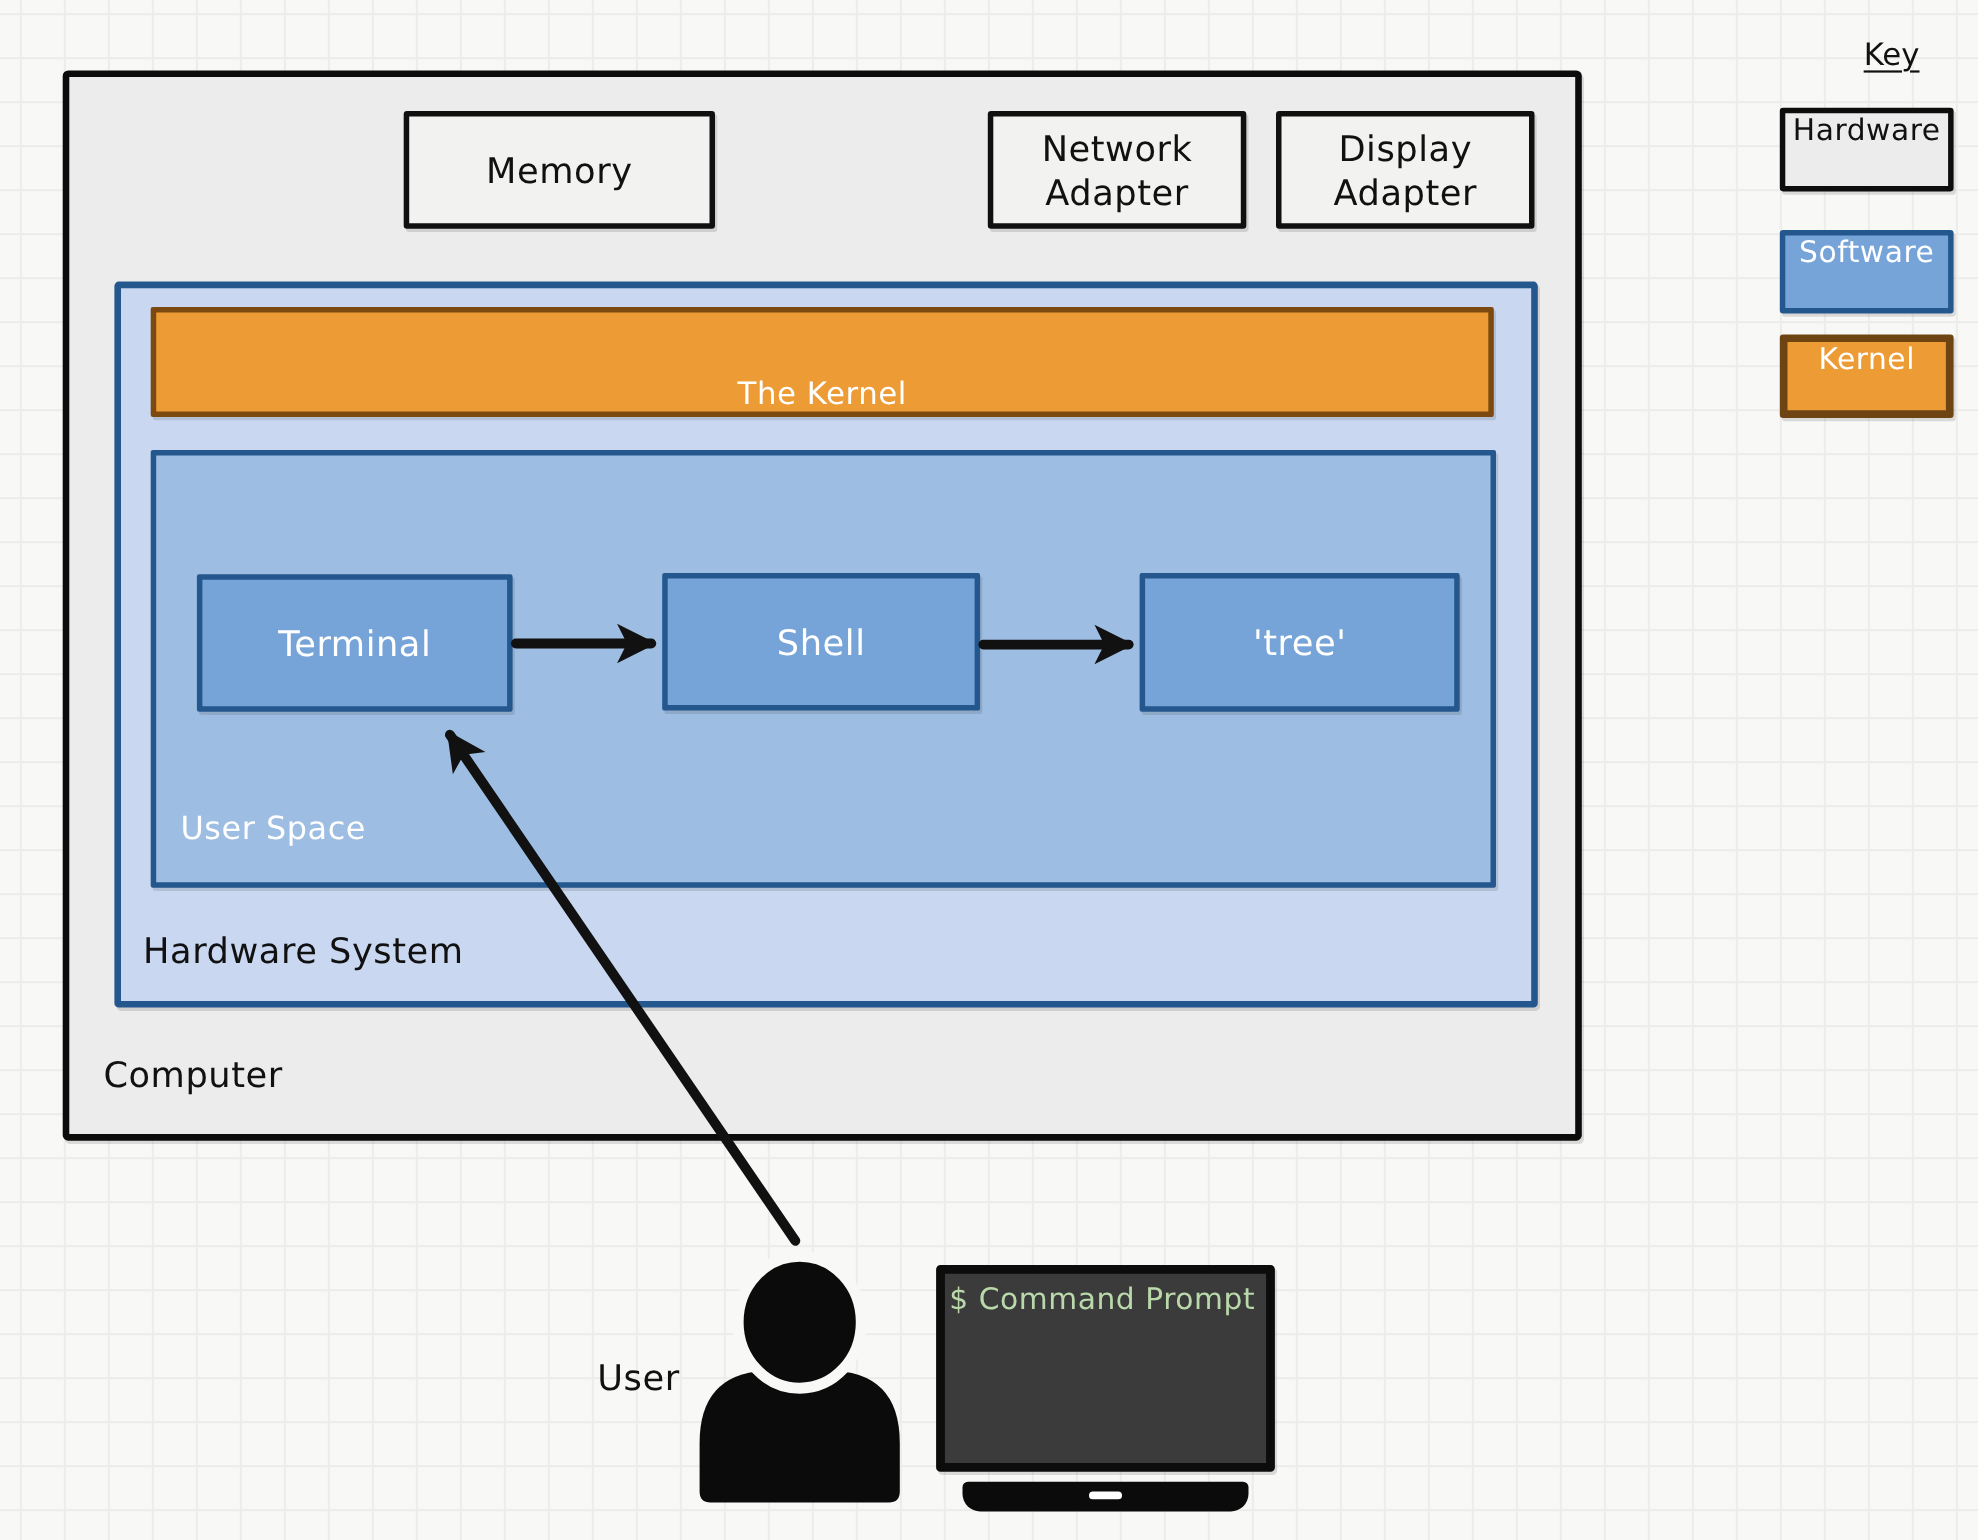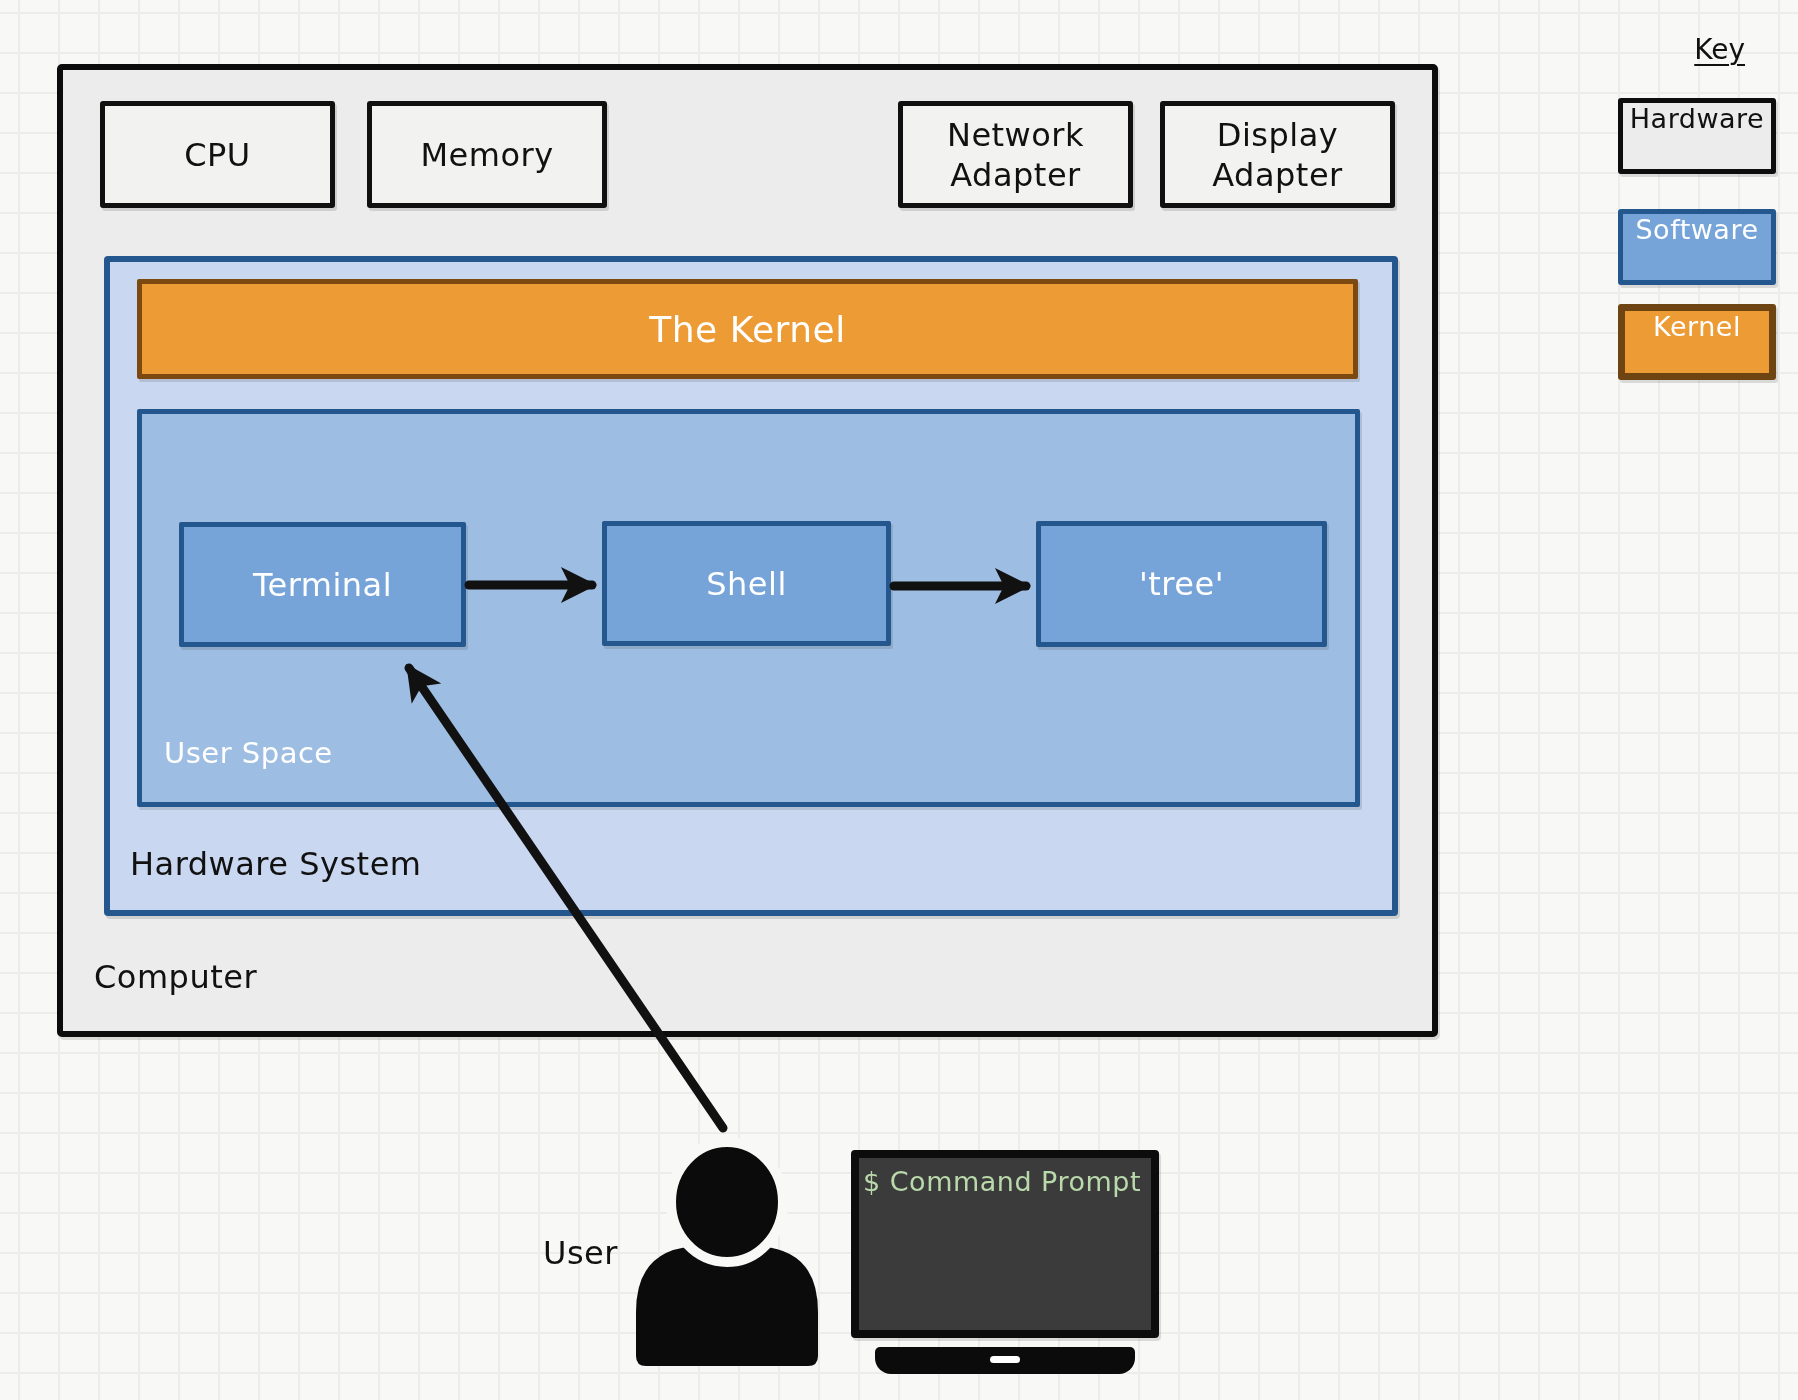--- a/index.html
+++ b/index.html
@@ -27,33 +27,33 @@
     left:57px; top:64px; width:1381px; height:973px;
     background:#ececec; border:6px solid #0c0c0c; border-radius:5px;
   }
   .hwbox{
     top:101px; height:107px; width:235px;
     background:#f2f2f1; border:5px solid #101010; border-radius:3px;
     display:flex; align-items:center; justify-content:center;
     text-align:center; font-size:32px; line-height:1.25; color:#111;
     letter-spacing:0.5px; padding:0 10px;
   }
-  .hw-cpu{ left:100px; } .hw-mem{ left:367px; width:240px;text-align:center; }
+  .hw-cpu{ left:100px; } .hw-mem{ left:367px; width:283px;text-align:center; }
   .hw-disk{ left:633px; } .hw-net{ left:898px; } .hw-disp{ left:1160px; }
 
   
   .os{
     left:104px; top:256px; width:1294px; height:660px;
     background:#c9d7f1; border:6px solid #24578d; border-radius:4px;
   }
   .kernel{
     left:137px; top:279px; width:1221px; height:100px;
     background:#ec9b35; border:5px solid #7c4a10; border-radius:2px;
-    display:flex; align-items:center; justify-content:center;
-    color:#ffffff; font-size:36px; letter-spacing:0.5px;
+    display:flex; align-items:flex-end; justify-content:center;
+    color:#ffffff; font-size:28px; letter-spacing:0.5px;
   }
   .userspace{
     left:137px; top:409px; width:1223px; height:398px;
     background:#9dbde2; border:5px solid #24578d; border-radius:2px;
   }
   .procbox{
     top:521px; height:125px;
     background:#76a4d8; border:5px solid #24578d; border-radius:2px;
     display:flex; align-items:center; justify-content:center;
     color:#ffffff; font-size:32px; letter-spacing:0.5px;
@@ -104,23 +104,20 @@
   
   #overlay{ position:absolute; left:0; top:0; z-index:50; pointer-events:none; }
 </style>
 </head>
 <body>
 
 <div id="canvas">
 
   <div class="abs computer sketch"></div>
 
-  <div class="abs hwbox hw-cpu sketch">
-      <span>CPU</span>
-    </div>
   <div class="abs hwbox hw-mem sketch">
       <span>Memory</span>
     </div>
   <div class="abs hwbox hw-net sketch">
       <span>Network Adapter</span>
     </div>
   <div class="abs hwbox hw-disp sketch">
       <span>Display Adapter</span>
     </div>
 

